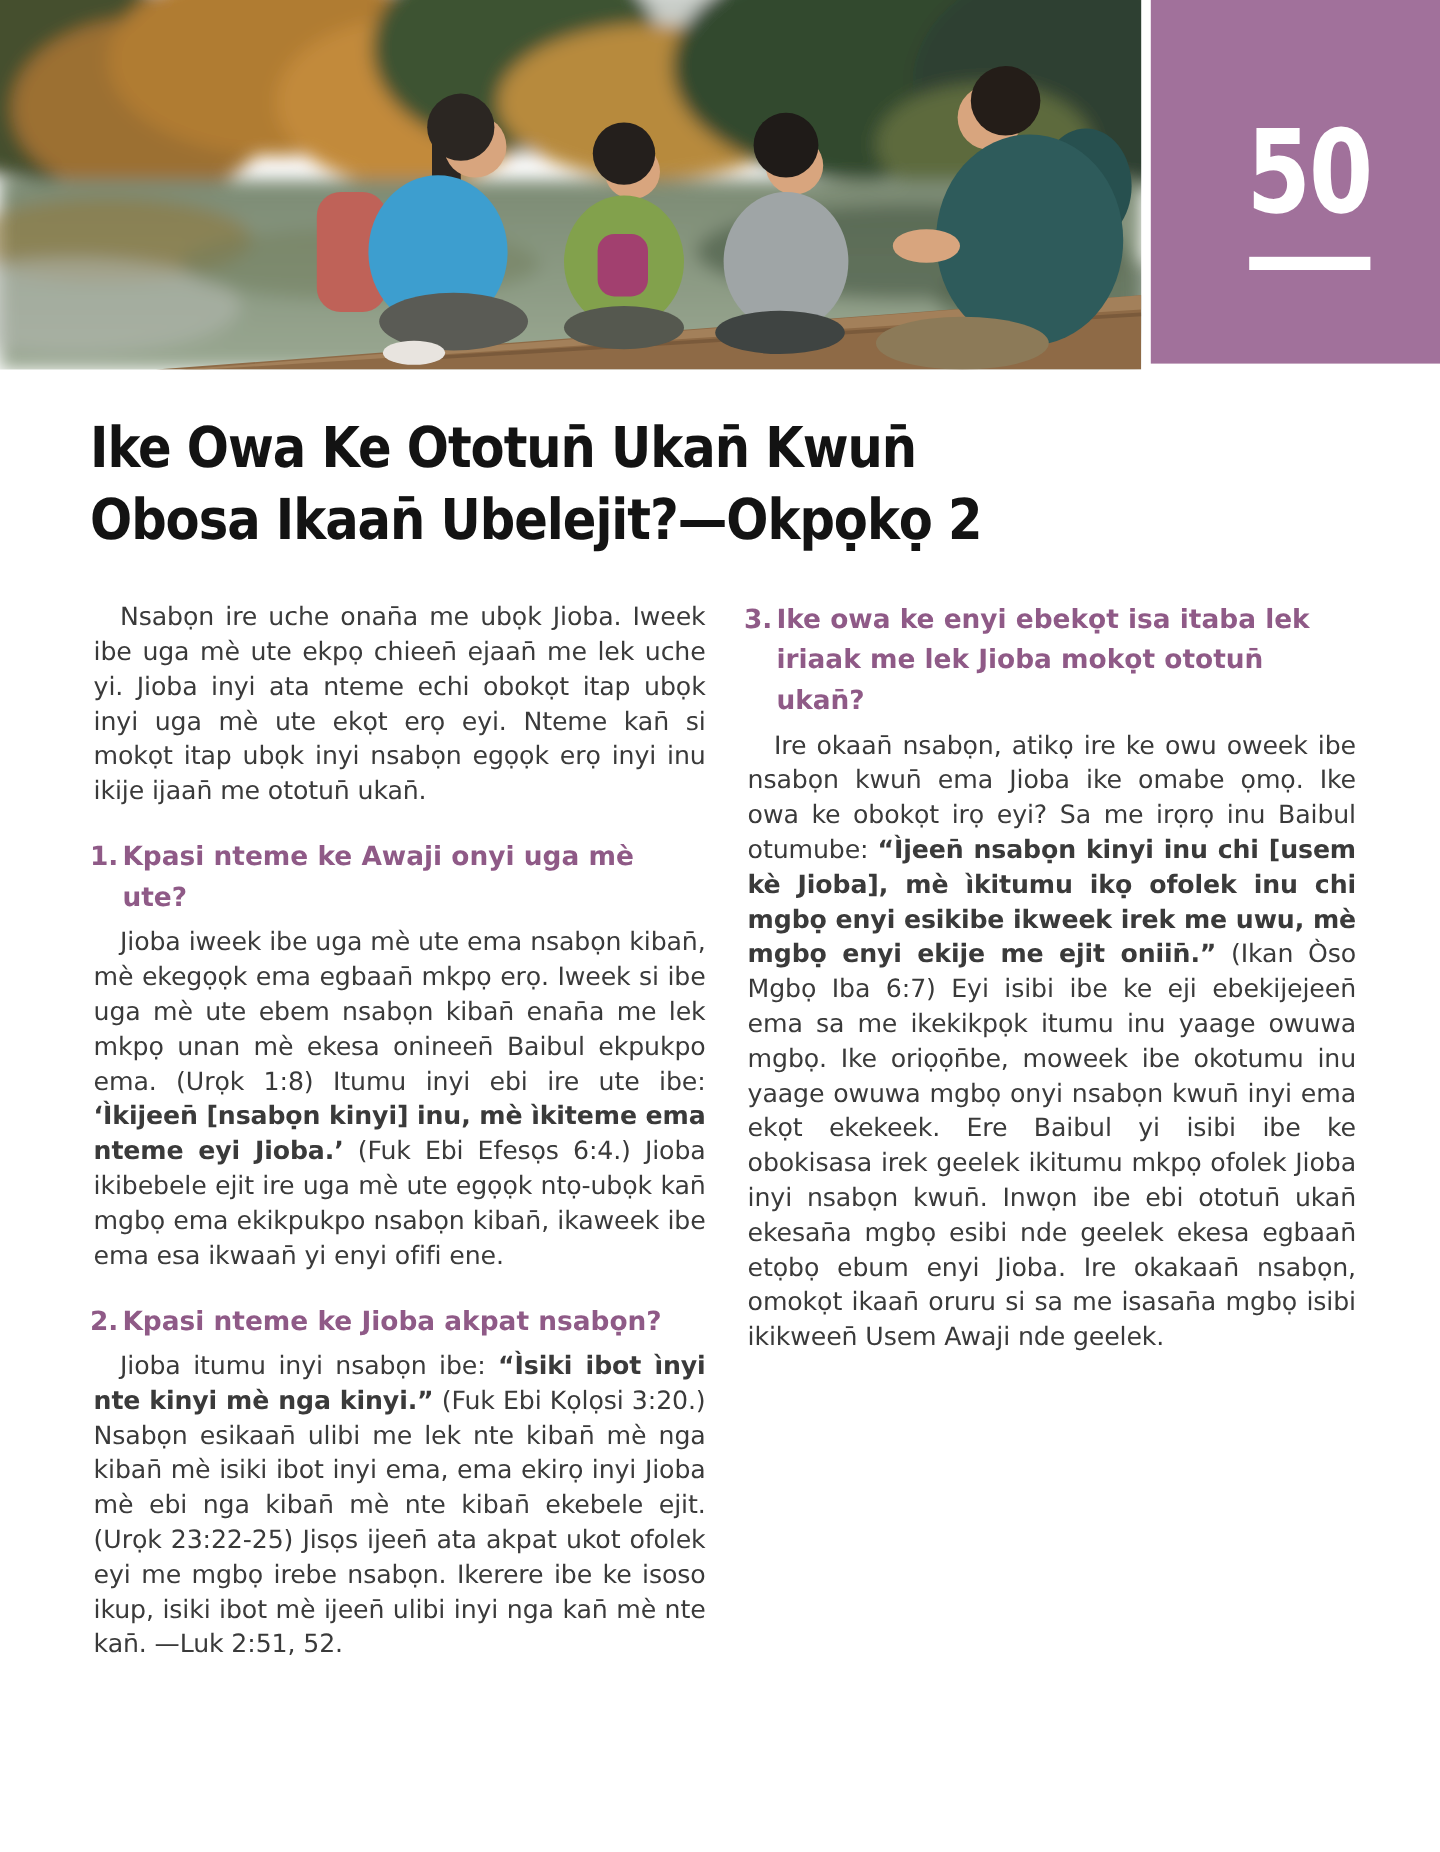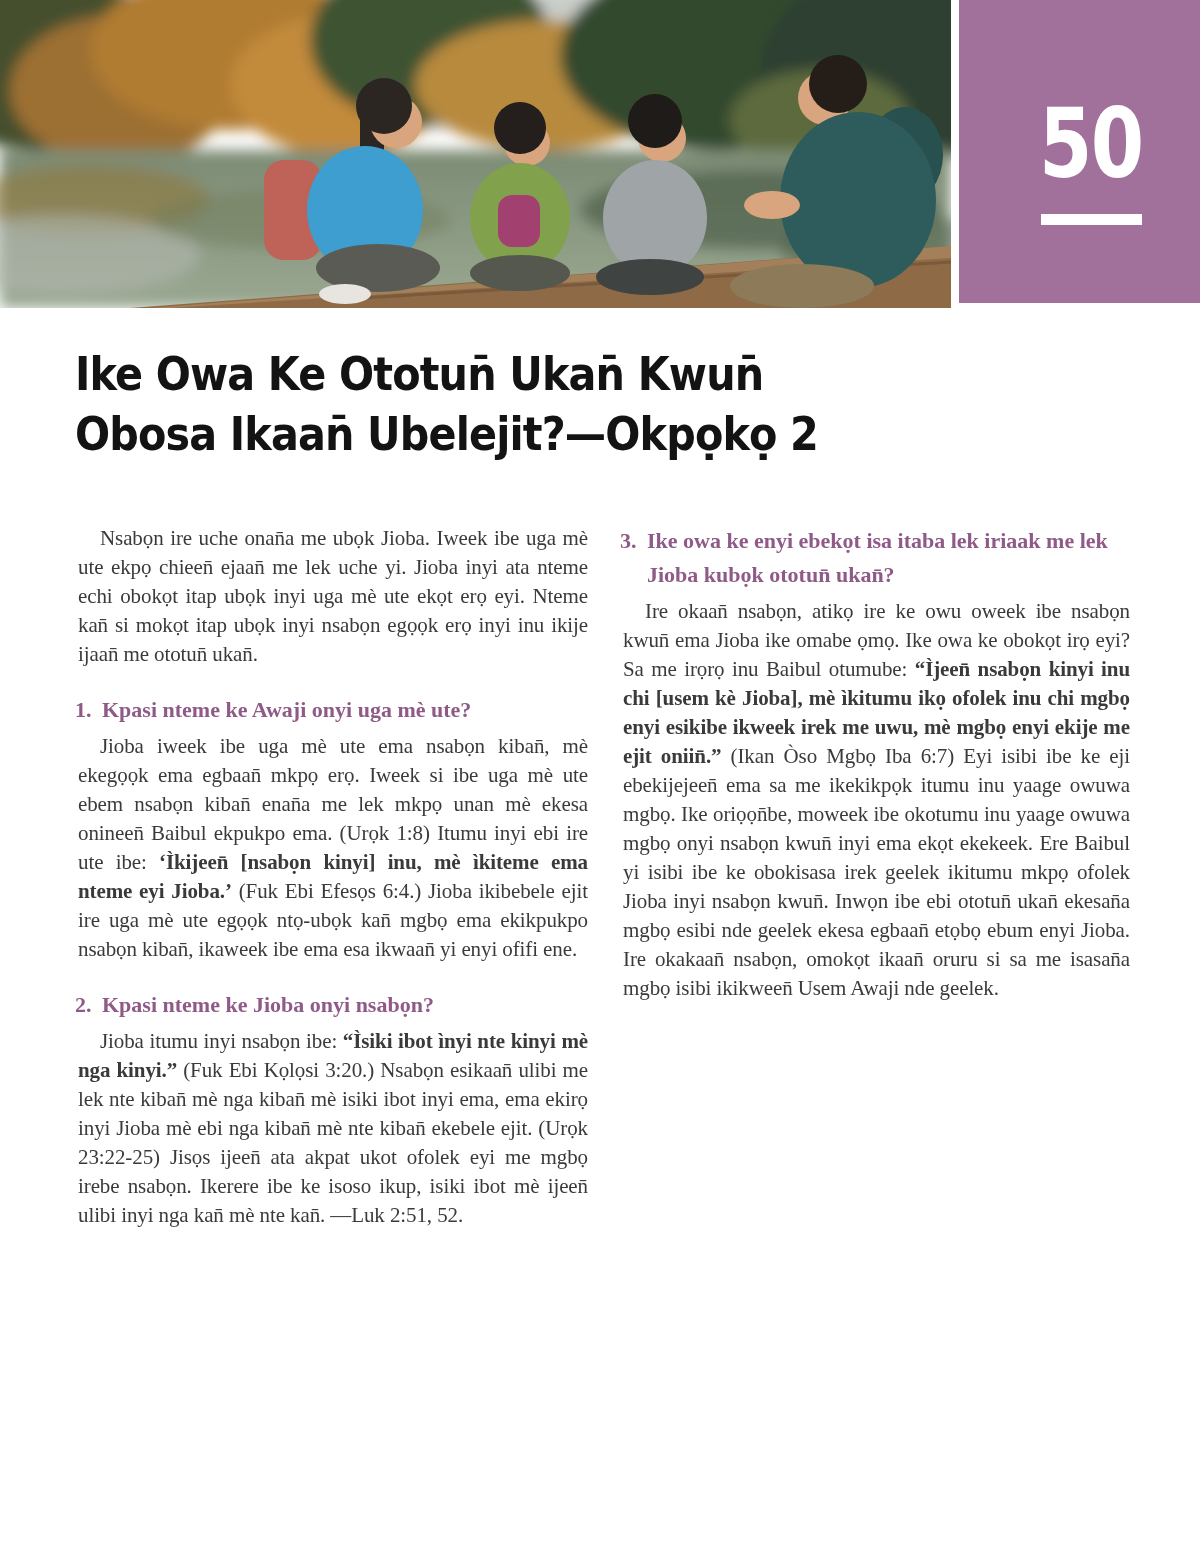--- a/index.html
+++ b/index.html
@@ -36,21 +36,21 @@
   }
   h1.page-title {
     position:absolute; left:75px; top:344px; margin:0;
     width:1050px;
     color:#131313;
     font-size:47px; line-height:60px; font-weight:bold;
     letter-spacing:-1px;
     transform:scaleX(0.88); transform-origin:0 0;
     white-space:nowrap;
   }
-  .col { position:absolute; top:524px;font-family:Liberation Serif, serif; }
+  .col { position:absolute; top:500px; }
   .col-left  { left:75px; width:513px; }
   .col-right { left:620px; width:510px; }
   p.body {
     margin:0 0 0 3px;
     text-align:justify;
     text-indent:22px;
     font-size:21px; line-height:29px;
     color:var(--body-text,#3a3a3a);
     letter-spacing:-0.1px;
   }
@@ -151,26 +151,26 @@
     <p class="body"><span>Nsabọn ire uche onan̄a me ubọk Jioba. Iweek ibe uga mè ute ekpọ chieen̄ ejaan̄ me lek uche yi. Jioba inyi ata nteme echi obokọt itap ubọk inyi uga mè ute ekọt erọ eyi. Nteme kan̄ si mokọt itap ubọk inyi nsabọn egọọk erọ inyi inu ikije ijaan̄ me ototun̄ ukan̄.</span></p>
 
     <h2 class="qh">
       <span class="qnum">1.</span>
       <span class="qtext">Kpasi nteme ke Awaji onyi uga mè ute?</span>
     </h2>
     <p class="body"><span>Jioba iweek ibe uga mè ute ema nsabọn kiban̄, mè ekegọọk ema egbaan̄ mkpọ erọ. Iweek si ibe uga mè ute ebem nsabọn kiban̄ enan̄a me lek mkpọ unan mè ekesa onineen̄ Baibul ekpukpo ema. (Urọk 1:8) Itumu inyi ebi ire ute ibe: </span><b>‘Ìkijeen̄ [nsabọn kinyi] inu, mè ìkiteme ema nteme eyi Jioba.’</b><span> (Fuk Ebi Efesọs 6:4.) Jioba ikibebele ejit ire uga mè ute egọọk ntọ-ubọk kan̄ mgbọ ema ekikpukpo nsabọn kiban̄, ikaweek ibe ema esa ikwaan̄ yi enyi ofifi ene.</span></p>
 
     <h2 class="qh">
       <span class="qnum">2.</span>
-      <span class="qtext">Kpasi nteme ke Jioba onyi nsabọn?</span>
+      <span class="qtext">Kpasi nteme ke Jioba akpat nsabọn?</span>
     </h2>
     <p class="body"><span>Jioba itumu inyi nsabọn ibe: </span><b>“Ìsiki ibot ìnyi nte kinyi mè nga kinyi.”</b><span> (Fuk Ebi Kọlọsi 3:20.) Nsabọn esikaan̄ ulibi me lek nte kiban̄ mè nga kiban̄ mè isiki ibot inyi ema, ema ekirọ inyi Jioba mè ebi nga kiban̄ mè nte kiban̄ ekebele ejit. (Urọk 23:22-25) Jisọs ijeen̄ ata akpat ukot ofolek eyi me mgbọ irebe nsabọn. Ikerere ibe ke isoso ikup, isiki ibot mè ijeen̄ ulibi inyi nga kan̄ mè nte kan̄. —Luk 2:51, 52.</span></p>
   </div>
 
   <div class="col col-right">
     <h2 class="qh">
       <span class="qnum">3.</span>
-      <span class="qtext">Ike owa ke enyi ebekọt isa itaba lek iriaak me lek Jioba kubọk ototun̄ ukan̄?</span>
+      <span class="qtext">Ike owa ke enyi ebekọt isa itaba lek iriaak me lek Jioba mokọt ototun̄ ukan̄?</span>
     </h2>
     <p class="body"><span>Ire okaan̄ nsabọn, atikọ ire ke owu oweek ibe nsabọn kwun̄ ema Jioba ike omabe ọmọ. Ike owa ke obokọt irọ eyi? Sa me irọrọ inu Baibul otumube: </span><b>“Ìjeen̄ nsabọn kinyi inu chi [usem kè Jioba], mè ìkitumu ikọ ofolek inu chi mgbọ enyi esikibe ikweek irek me uwu, mè mgbọ enyi ekije me ejit oniin̄.”</b><span> (Ikan Òso Mgbọ Iba 6:7) Eyi isibi ibe ke eji ebekijejeen̄ ema sa me ikekikpọk itumu inu yaage owuwa mgbọ. Ike oriọọn̄be, moweek ibe okotumu inu yaage owuwa mgbọ onyi nsabọn kwun̄ inyi ema ekọt ekekeek. Ere Baibul yi isibi ibe ke obokisasa irek geelek ikitumu mkpọ ofolek Jioba inyi nsabọn kwun̄. Inwọn ibe ebi ototun̄ ukan̄ ekesan̄a mgbọ esibi nde geelek ekesa egbaan̄ etọbọ ebum enyi Jioba. Ire okakaan̄ nsabọn, omokọt ikaan̄ oruru si sa me isasan̄a mgbọ isibi ikikween̄ Usem Awaji nde geelek.</span></p>
   </div>
 
 </div>
 
 </body></html>

